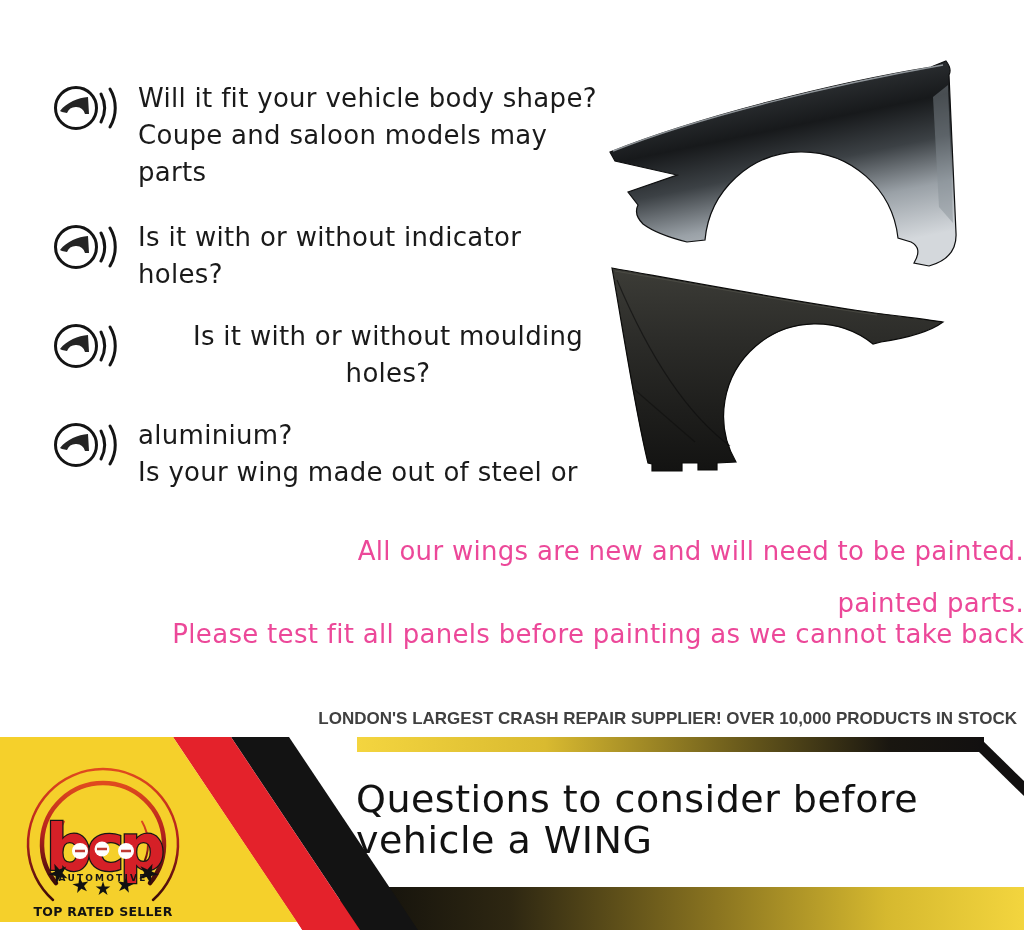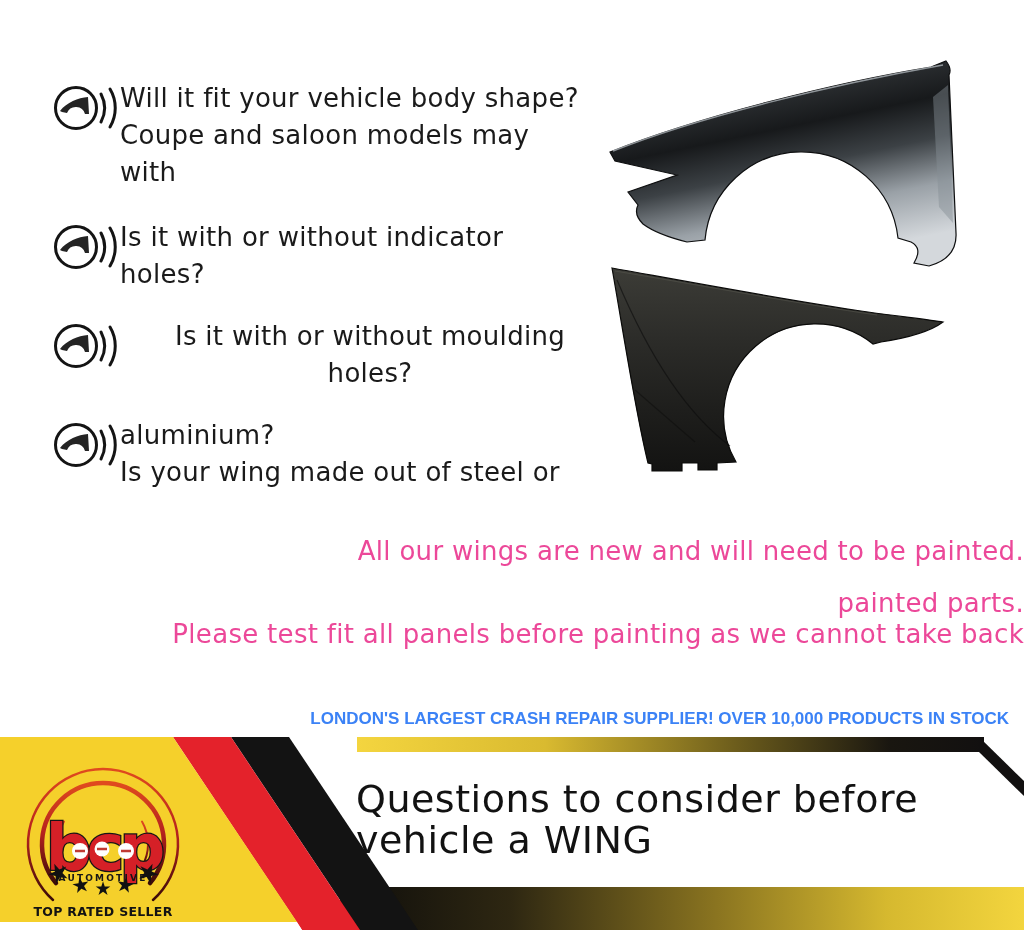--- a/index.html
+++ b/index.html
@@ -1,47 +1,47 @@
 <!DOCTYPE html>
 <html><head>
 <meta charset="utf-8">
 <style>
   html,body{margin:0;padding:0;background:#ffffff;}
   .stage{position:relative;width:1024px;height:930px;background:#ffffff;overflow:hidden;
          font-family:"DejaVu Sans",sans-serif;color:#1b1b1b;}
   
   .bullet{position:absolute;left:52px;}
   .bullet .b-icon{position:absolute;left:0;top:2px;}
-  .bullet .b-text{margin-left:68px;font-size:26px;line-height:37px;letter-spacing:0.3px;color:#1a1a1a;width:500px;}
+  .bullet .b-text{margin-left:86px;font-size:26px;line-height:37px;letter-spacing:0.3px;color:#1a1a1a;width:500px;}
   
   .note{position:absolute;left:0;width:1024px;text-align:right;font-size:26px;line-height:31px;letter-spacing:0.3px;color:#ec4899;}
   
-  .supplier{position:absolute;top:709px;right:15px;font-family:"Liberation Sans",sans-serif;
-            font-weight:bold;font-size:17px;letter-spacing:0px;color:#3b82f6;white-space:nowrap;}
+  .supplier{position:absolute;top:709px;right:7px;font-family:"Liberation Sans",sans-serif;
+            font-weight:bold;font-size:17px;letter-spacing:0px;color:#404040;white-space:nowrap;}
   .headline{position:absolute;top:779px;left:356px;width:660px;text-align:left;
             font-size:38px;line-height:41px;letter-spacing:0.5px;color:#121212;}
   svg{display:block;}
   .abs{position:absolute;}
 </style>
 </head>
 <body>
 
 <div class="stage">
 
   <div class="bullet" style="top:80px;">
     <svg class="b-icon" width="70" height="52" viewBox="0 0 70 52">
       <circle cx="24" cy="26" r="20.5" fill="#ffffff" stroke="#141414" stroke-width="3"></circle>
       <path d="M 8,29 C 15,20 26,16 36,15 L 37,32 L 33,32 A 9.5 9.5 0 0 0 15,31 L 10,30 Z" fill="#242424"></path>
       <path d="M 49,12 A 30 30 0 0 1 49,40" fill="none" stroke="#141414" stroke-width="3" stroke-linecap="round"></path>
       <path d="M 58,7 A 37 37 0 0 1 58,45" fill="none" stroke="#141414" stroke-width="3" stroke-linecap="round"></path>
     </svg>
     <div class="b-text">
       <div>Will it fit your vehicle body shape?</div>
       <div>Coupe and saloon models may</div>
-      <div>with</div>
+      <div>parts</div>
     </div>
   </div>
 
   <div class="bullet" style="top:219px;">
     <svg class="b-icon" width="70" height="52" viewBox="0 0 70 52">
       <circle cx="24" cy="26" r="20.5" fill="#ffffff" stroke="#141414" stroke-width="3"></circle>
       <path d="M 8,29 C 15,20 26,16 36,15 L 37,32 L 33,32 A 9.5 9.5 0 0 0 15,31 L 10,30 Z" fill="#242424"></path>
       <path d="M 49,12 A 30 30 0 0 1 49,40" fill="none" stroke="#141414" stroke-width="3" stroke-linecap="round"></path>
       <path d="M 58,7 A 37 37 0 0 1 58,45" fill="none" stroke="#141414" stroke-width="3" stroke-linecap="round"></path>
     </svg>

